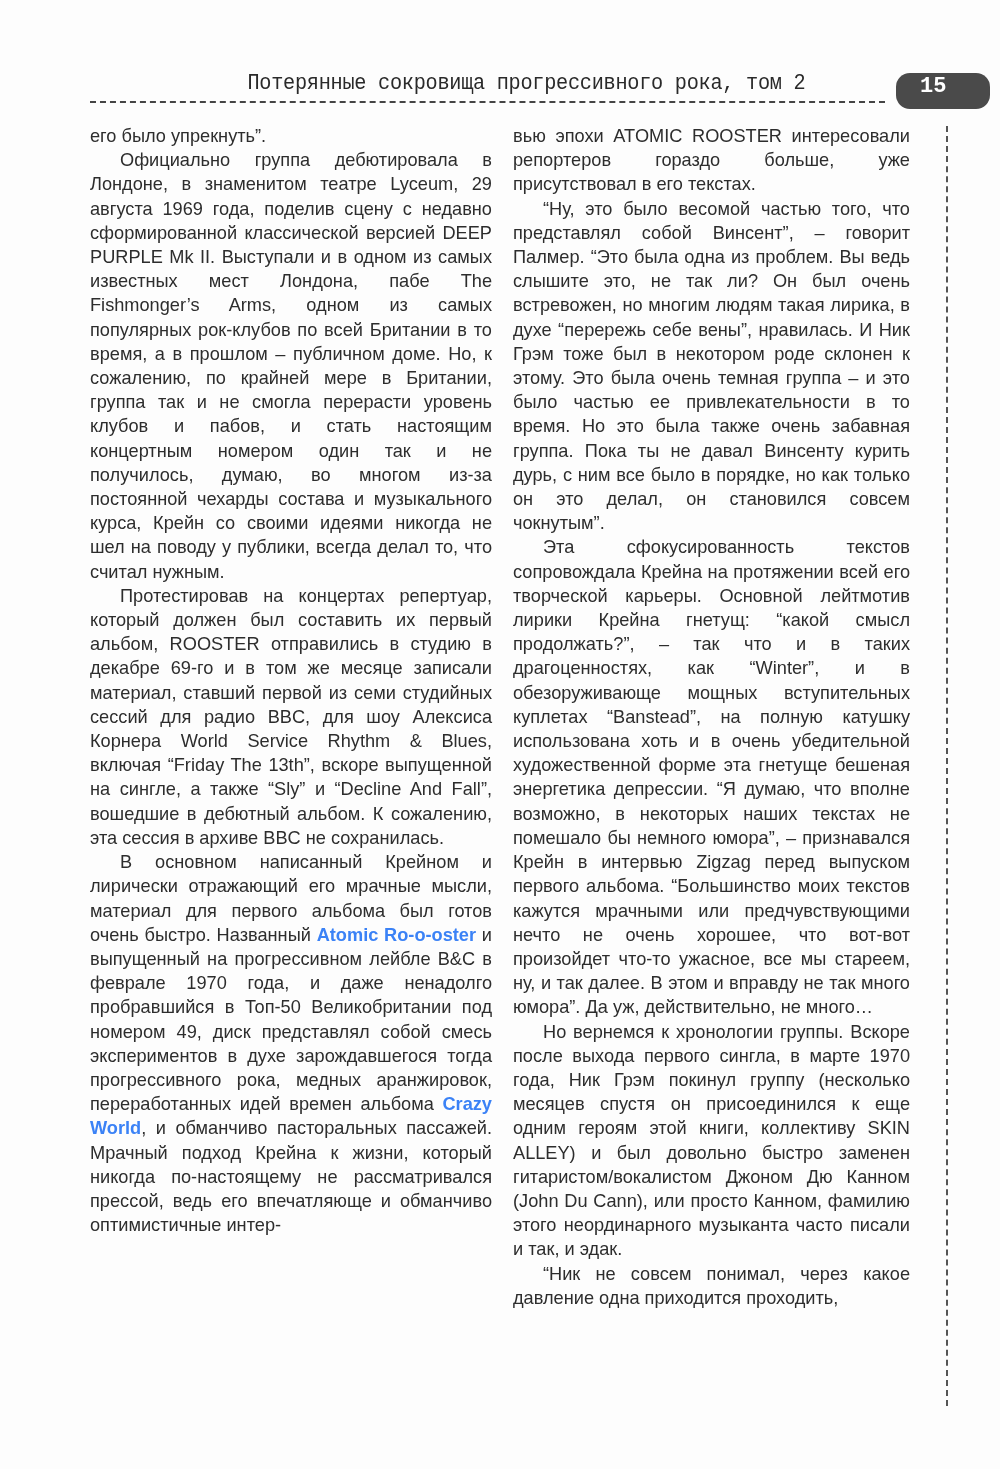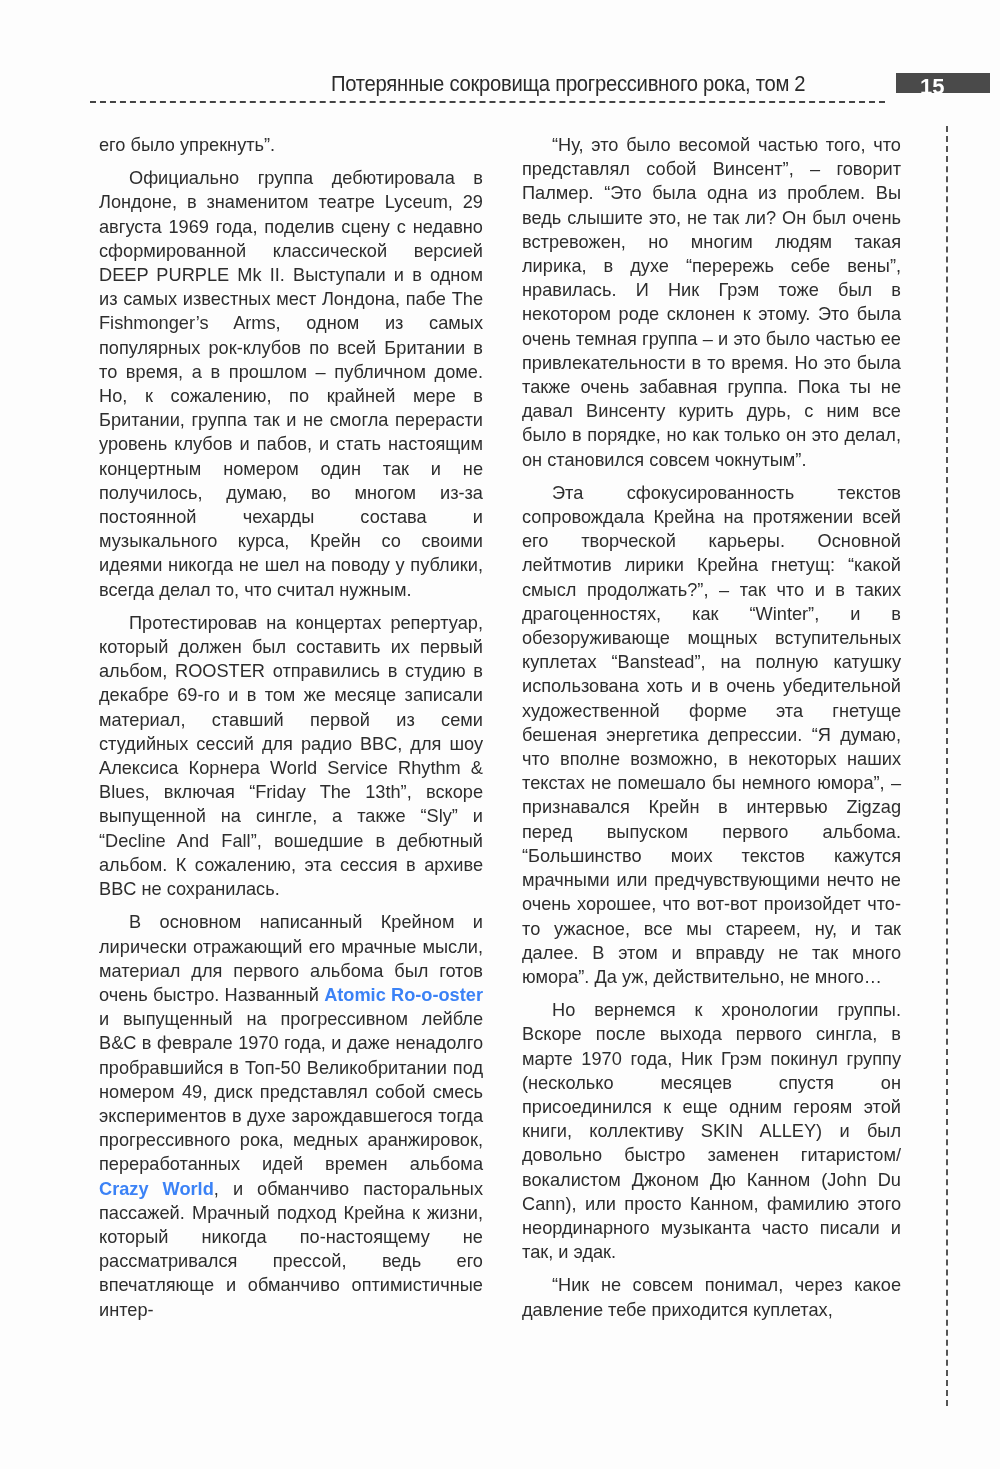--- a/index.html
+++ b/index.html
@@ -14,20 +14,21 @@
       overflow: hidden;
       font-family: "Liberation Sans", "DejaVu Sans", sans-serif;
       color: #2b2b2b;
     }
     .header {
       position: absolute;
       left: 90px;
       top: 70px;
       width: 900px;
       height: 40px;
+      font-family: Liberation Mono, monospace;
     }
     .header-title {
       position: absolute;
       left: 0;
       width: 800px;
       top: 0;
       text-align: right;
       padding-right: 92px;
       box-sizing: border-box;
       font-size: 22px;
@@ -43,50 +44,51 @@
       top: 31px;
       width: 795px;
       height: 0;
       border-top: 2px dashed #444;
     }
     .page-number-box {
       position: absolute;
       left: 806px;
       top: 3px;
       width: 94px;
-      height: 20px;
+      height: 36px;
       background: #4a4a4a;
       color: #ffffff;
       font-weight: bold;
       font-size: 22px;
       line-height: 28px;
       text-align: left;
       padding-left: 24px;
       box-sizing: border-box;
+      border-radius: 14px;
     }
     .side-rule {
       position: absolute;
       left: 946px;
       top: 126px;
       height: 1280px;
       width: 0;
       border-left: 2px dashed #555;
     }
     .column {
       position: absolute;
       top: 124px;
       font-size: 18.2px;
       line-height: 24.2px;
       text-align: justify;
       color: #2d2d2d;
     }
     .col-left { left: 90px; width: 402px; }
     .col-right { left: 513px; width: 397px; }
     .column p {
-      margin: 9px;
+      margin: 0;
       text-indent: 30px;
       hyphens: manual;
     }
     .column p.noindent { text-indent: 0; }
     .column .section-heading {
       margin: 20px 0 26px 0;
       text-indent: 30px;
       text-align: left;
       font-size: 18.2px;
     }
@@ -104,17 +106,18 @@
 <div class="side-rule"></div>
 
 <div class="column col-left">
   <p class="noindent">его было упрекнуть”.</p>
   <p>Официально группа дебютировала в Лондоне, в знаменитом театре Lyceum, 29 августа 1969 года, поделив сцену с недавно сформированной классической версией DEEP PURPLE Mk II. Выступали и в одном из самых известных мест Лондона, пабе The Fishmonger’s Arms, одном из самых популярных рок-клубов по всей Британии в то время, а в прошлом – публичном доме. Но, к сожалению, по крайней мере в Британии, группа так и не смогла перерасти уровень клубов и пабов, и стать настоящим концертным номером один так и не получилось, думаю, во многом из-за постоянной чехарды состава и музыкального курса, Крейн со своими идеями никогда не шел на поводу у публики, всегда делал то, что считал нужным.</p>
   <p>Протестировав на концертах репертуар, который должен был составить их первый альбом, ROOSTER отправились в студию в декабре 69-го и в том же месяце записали материал, ставший первой из семи студийных сессий для радио BBC, для шоу Алексиса Корнера World Service Rhythm &amp; Blues, включая “Friday The 13th”, вскоре выпущенной на сингле, а также “Sly” и “Decline And Fall”, вошедшие в дебютный альбом. К сожалению, эта сессия в архиве BBC не сохранилась.</p>
   <p><span>В основном написанный Крейном и лирически отражающий его мрачные мысли, материал для первого альбома был готов очень быстро. Названный </span><b>Atomic Ro-o-oster</b><span> и выпущенный на прогрессивном лейбле B&amp;C в феврале 1970 года, и даже ненадолго пробравшийся в Топ-50 Великобритании под номером 49, диск представлял собой смесь экспериментов в духе зарождавшегося тогда прогрессивного рока, медных аранжировок, переработанных идей времен альбома </span><b>Crazy World</b><span>, и обманчиво пасторальных пассажей. Мрачный подход Крейна к жизни, который никогда по-настоящему не рассматривался прессой, ведь его впечатляюще и обманчиво оптимистичные интер-</span></p>
 </div>
 
 <div class="column col-right">
+  <p class="noindent">вью эпохи ATOMIC ROOSTER интересовали репортеров гораздо больше, уже присутствовал в его текстах.</p>
   <p>“Ну, это было весомой частью того, что представлял собой Винсент”, – говорит Палмер. “Это была одна из проблем. Вы ведь слышите это, не так ли? Он был очень встревожен, но многим людям такая лирика, в духе “перережь себе вены”, нравилась. И Ник Грэм тоже был в некотором роде склонен к этому. Это была очень темная группа – и это было частью ее привлекательности в то время. Но это была также очень забавная группа. Пока ты не давал Винсенту курить дурь, с ним все было в порядке, но как только он это делал, он становился совсем чокнутым”.</p>
   <p>Эта сфокусированность текстов сопровождала Крейна на протяжении всей его творческой карьеры. Основной лейтмотив лирики Крейна гнетущ: “какой смысл продолжать?”, – так что и в таких драгоценностях, как “Winter”, и в обезоруживающе мощных вступительных куплетах “Banstead”, на полную катушку использована хоть и в очень убедительной художественной форме эта гнетуще бешеная энергетика депрессии. “Я думаю, что вполне возможно, в некоторых наших текстах не помешало бы немного юмора”, – признавался Крейн в интервью Zigzag перед выпуском первого альбома. “Большинство моих текстов кажутся мрачными или предчувствующими нечто не очень хорошее, что вот-вот произойдет что-то ужасное, все мы стареем, ну, и так далее. В этом и вправду не так много юмора”. Да уж, действительно, не много…</p>
   <p>Но вернемся к хронологии группы. Вскоре после выхода первого сингла, в марте 1970 года, Ник Грэм покинул группу (несколько месяцев спустя он присоединился к еще одним героям этой книги, коллективу SKIN ALLEY) и был довольно быстро заменен гитаристом/вокалистом Джоном Дю Канном (John Du Cann), или просто Канном, фамилию этого неординарного музыканта часто писали и так, и эдак.</p>
-  <p>“Ник не совсем понимал, через какое давление тебе приходится куплетах,</p>
+  <p>“Ник не совсем понимал, через какое давление одна приходится проходить,</p>
 </div>
 
 </body></html>

